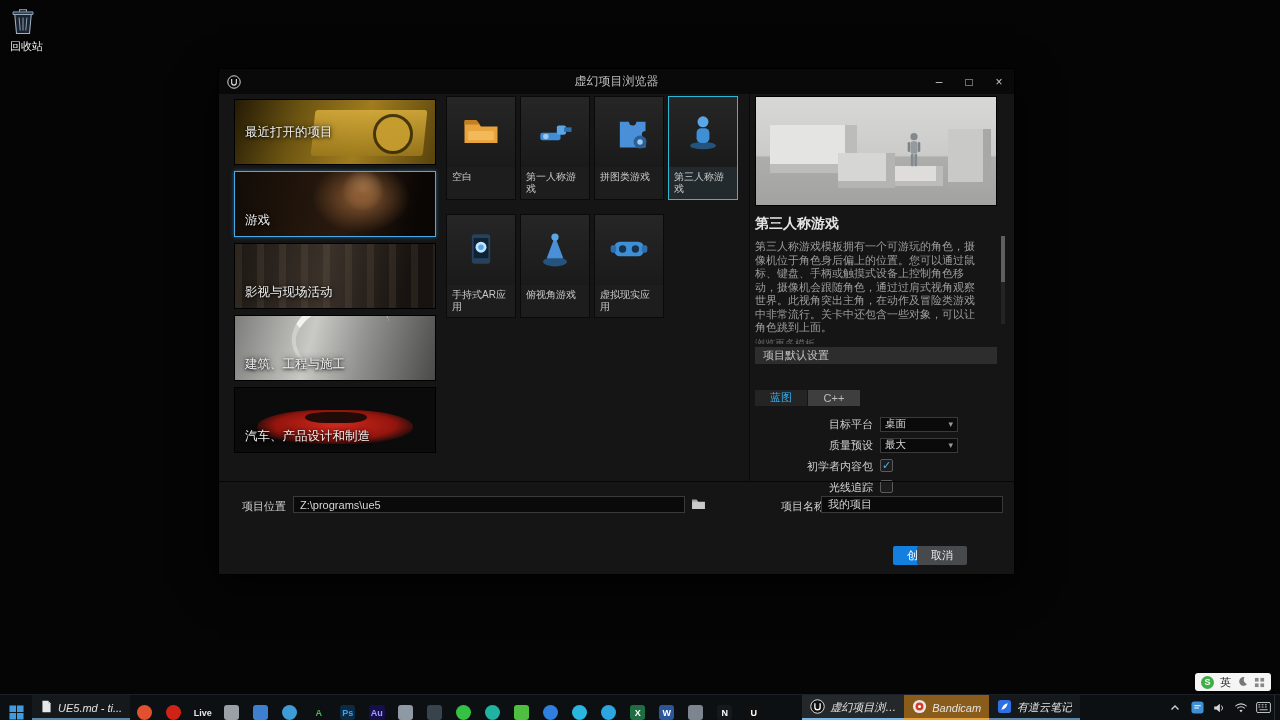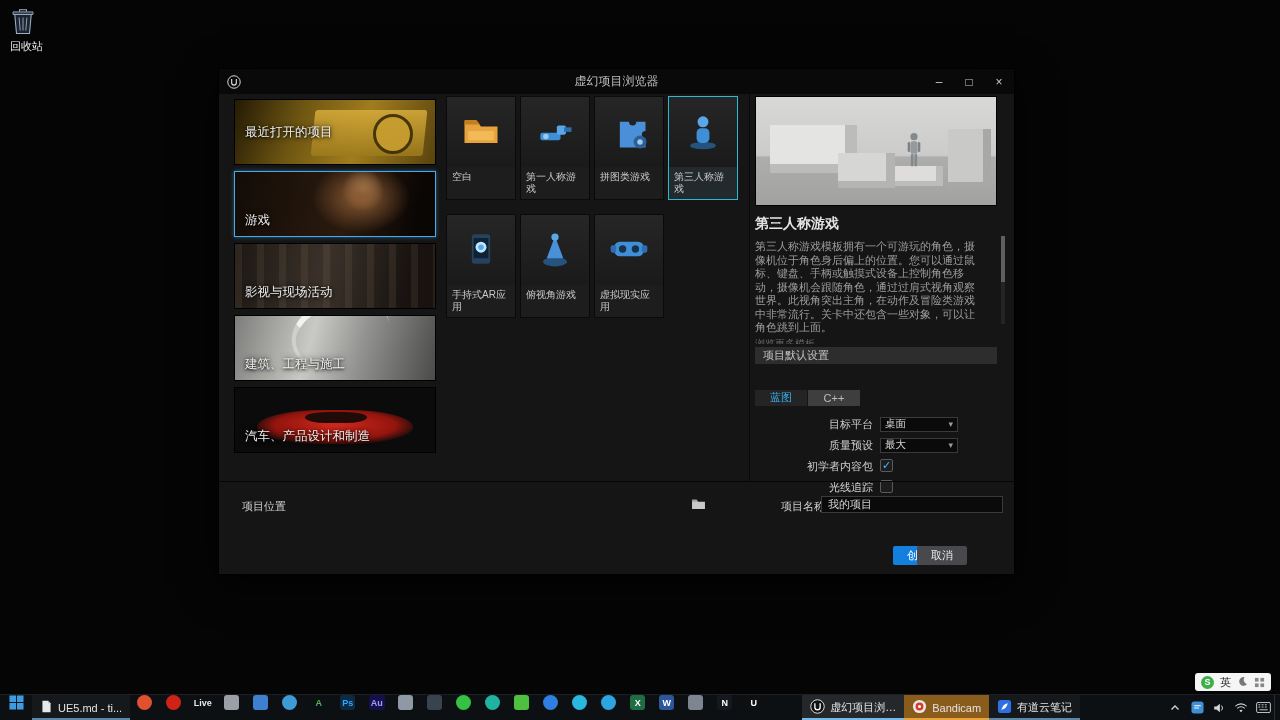--- a/index.html
+++ b/index.html
@@ -78,28 +78,28 @@
   .foot-input { position:absolute; top:427px; height:17px; background:#0a0a0a; border:1px solid #3a3a3a; color:#d6d6d6; font-size:11px; font-family:inherit; padding:0 6px; }
   #loc-lbl { left:23px; } #loc-input { left:74px; width:392px; }
   .browse-btn { position:absolute; left:472px; top:429px; cursor:pointer; }
   #name-lbl { left:562px; } #name-input { left:602px; width:182px; }
   .act-btn { position:absolute; top:477px; width:50px; height:19px; border:none; border-radius:2px; font-size:11px; font-family:inherit; cursor:pointer; }
   #create-btn { left:674px; background:#1380e0; color:#fff; }
   #cancel-btn { left:698px; background:#47494c; color:#e8e8e8; }
 
   
   #taskbar { position:absolute; left:0; right:0; bottom:0; height:26px; background:#0d1013; border-top:1px solid #1b2026; display:flex; align-items:stretch; z-index:40; }
-  .tb-btn { width:29px; display:flex; align-items:flex-start; justify-content:center; cursor:pointer; }
+  .tb-btn { width:29px; display:flex; align-items:flex-end; justify-content:center; cursor:pointer; }
   .start-btn { width:32px; }
   .tb-glyph { width:15px; height:15px; display:flex; align-items:center; justify-content:center; font-size:9px; font-weight:bold; color:#fff; }
   .tb-glyph.circle { border-radius:50%; }
   .tb-glyph.square { border-radius:3px; }
   .tb-glyph.label { border-radius:3px; width:auto; min-width:15px; padding:0 2px; white-space:nowrap; }
   .task-btn { display:flex; align-items:center; gap:5px; padding:0 8px; cursor:pointer; }
-  .task-label { font-size:11px; color:#e2e2e2; white-space:nowrap; overflow:hidden; text-overflow:ellipsis; max-width:66px; }
+  .task-label { font-size:11px; color:#e2e2e2; white-space:nowrap; overflow:hidden; text-overflow:ellipsis; max-width:66px;font-style:italic; }
   .task-btn.open { background:rgba(255,255,255,.04); box-shadow:inset 0 -2px 0 #5d87a8; }
   .task-btn.active { background:rgba(255,255,255,.10); box-shadow:inset 0 -2px 0 #76b9e8; }
   .task-btn.highlight { background:#8a5c1c; box-shadow:inset 0 -2px 0 #e8a33d; }
   #tasks { display:flex; margin-left:34px; }
   #tray { margin-left:auto; display:flex; align-items:stretch; }
   .tray-item { width:22px; display:flex; align-items:center; justify-content:center; cursor:pointer; }
   .show-desktop { width:6px; border-left:1px solid #2a2f35; cursor:pointer; }
 
   
   #ime { position:absolute; right:9px; bottom:29px; height:18px; background:#f5f5f5; border-radius:3px; display:flex; align-items:center; gap:6px; padding:0 6px; box-shadow:0 1px 3px rgba(0,0,0,.55); z-index:41; }
@@ -289,20 +289,21 @@
       </div>
       <div class="set-row">
         <label>光线追踪</label>
         <div class="checkbox"></div>
       </div>
     </div>
   </div>
 
   <div class="hdiv"></div>
   <span class="foot-lbl" id="loc-lbl">项目位置</span>
+  <input class="foot-input" id="loc-input" value="Z:\programs\ue5" style="">
   <span class="browse-btn">
     <svg viewBox="0 0 16 13" width="15" height="12">
         <path d="M1 2h5l1.5 2H15v8H1z" fill="#c9c9c9"></path>
         <path d="M1 2h5l1.5 2H1z" fill="#a0a0a0"></path>
       </svg>
   </span>
   <span class="foot-lbl" id="name-lbl">项目名称</span>
   <input class="foot-input" id="name-input" value="我的项目" style="">
   <button class="act-btn" id="create-btn">创建</button>
   <button class="act-btn" id="cancel-btn">取消</button>

